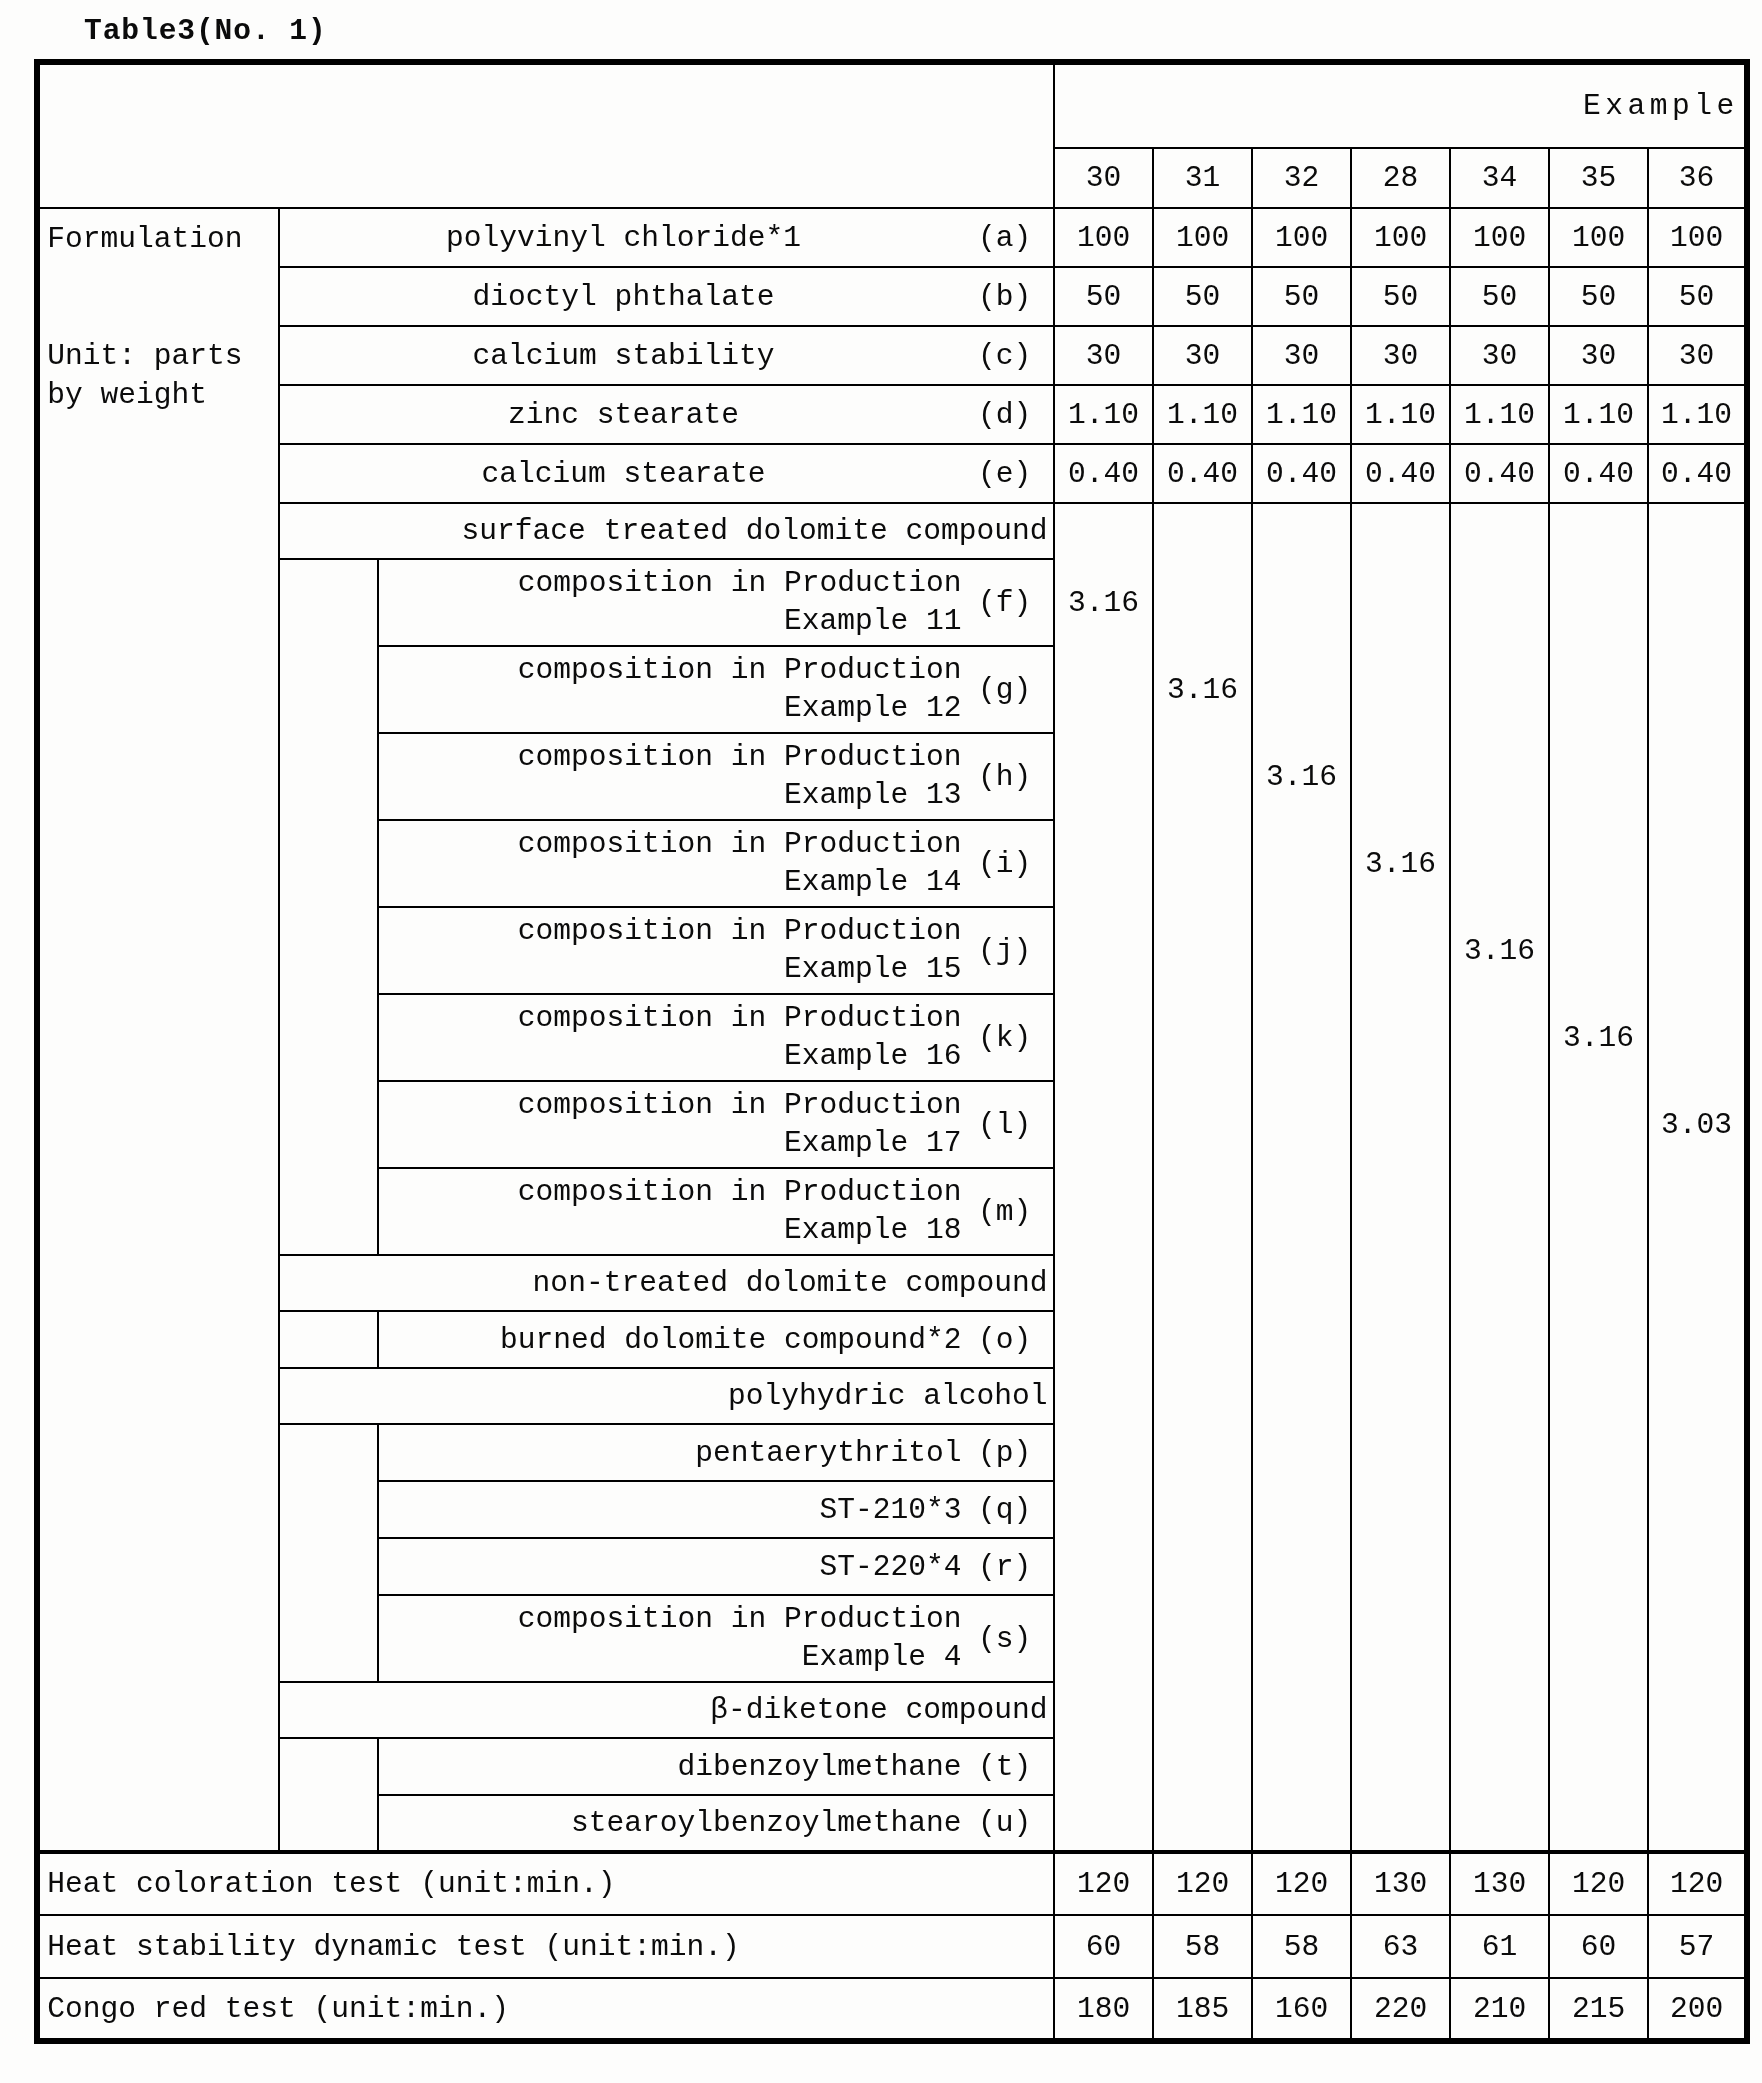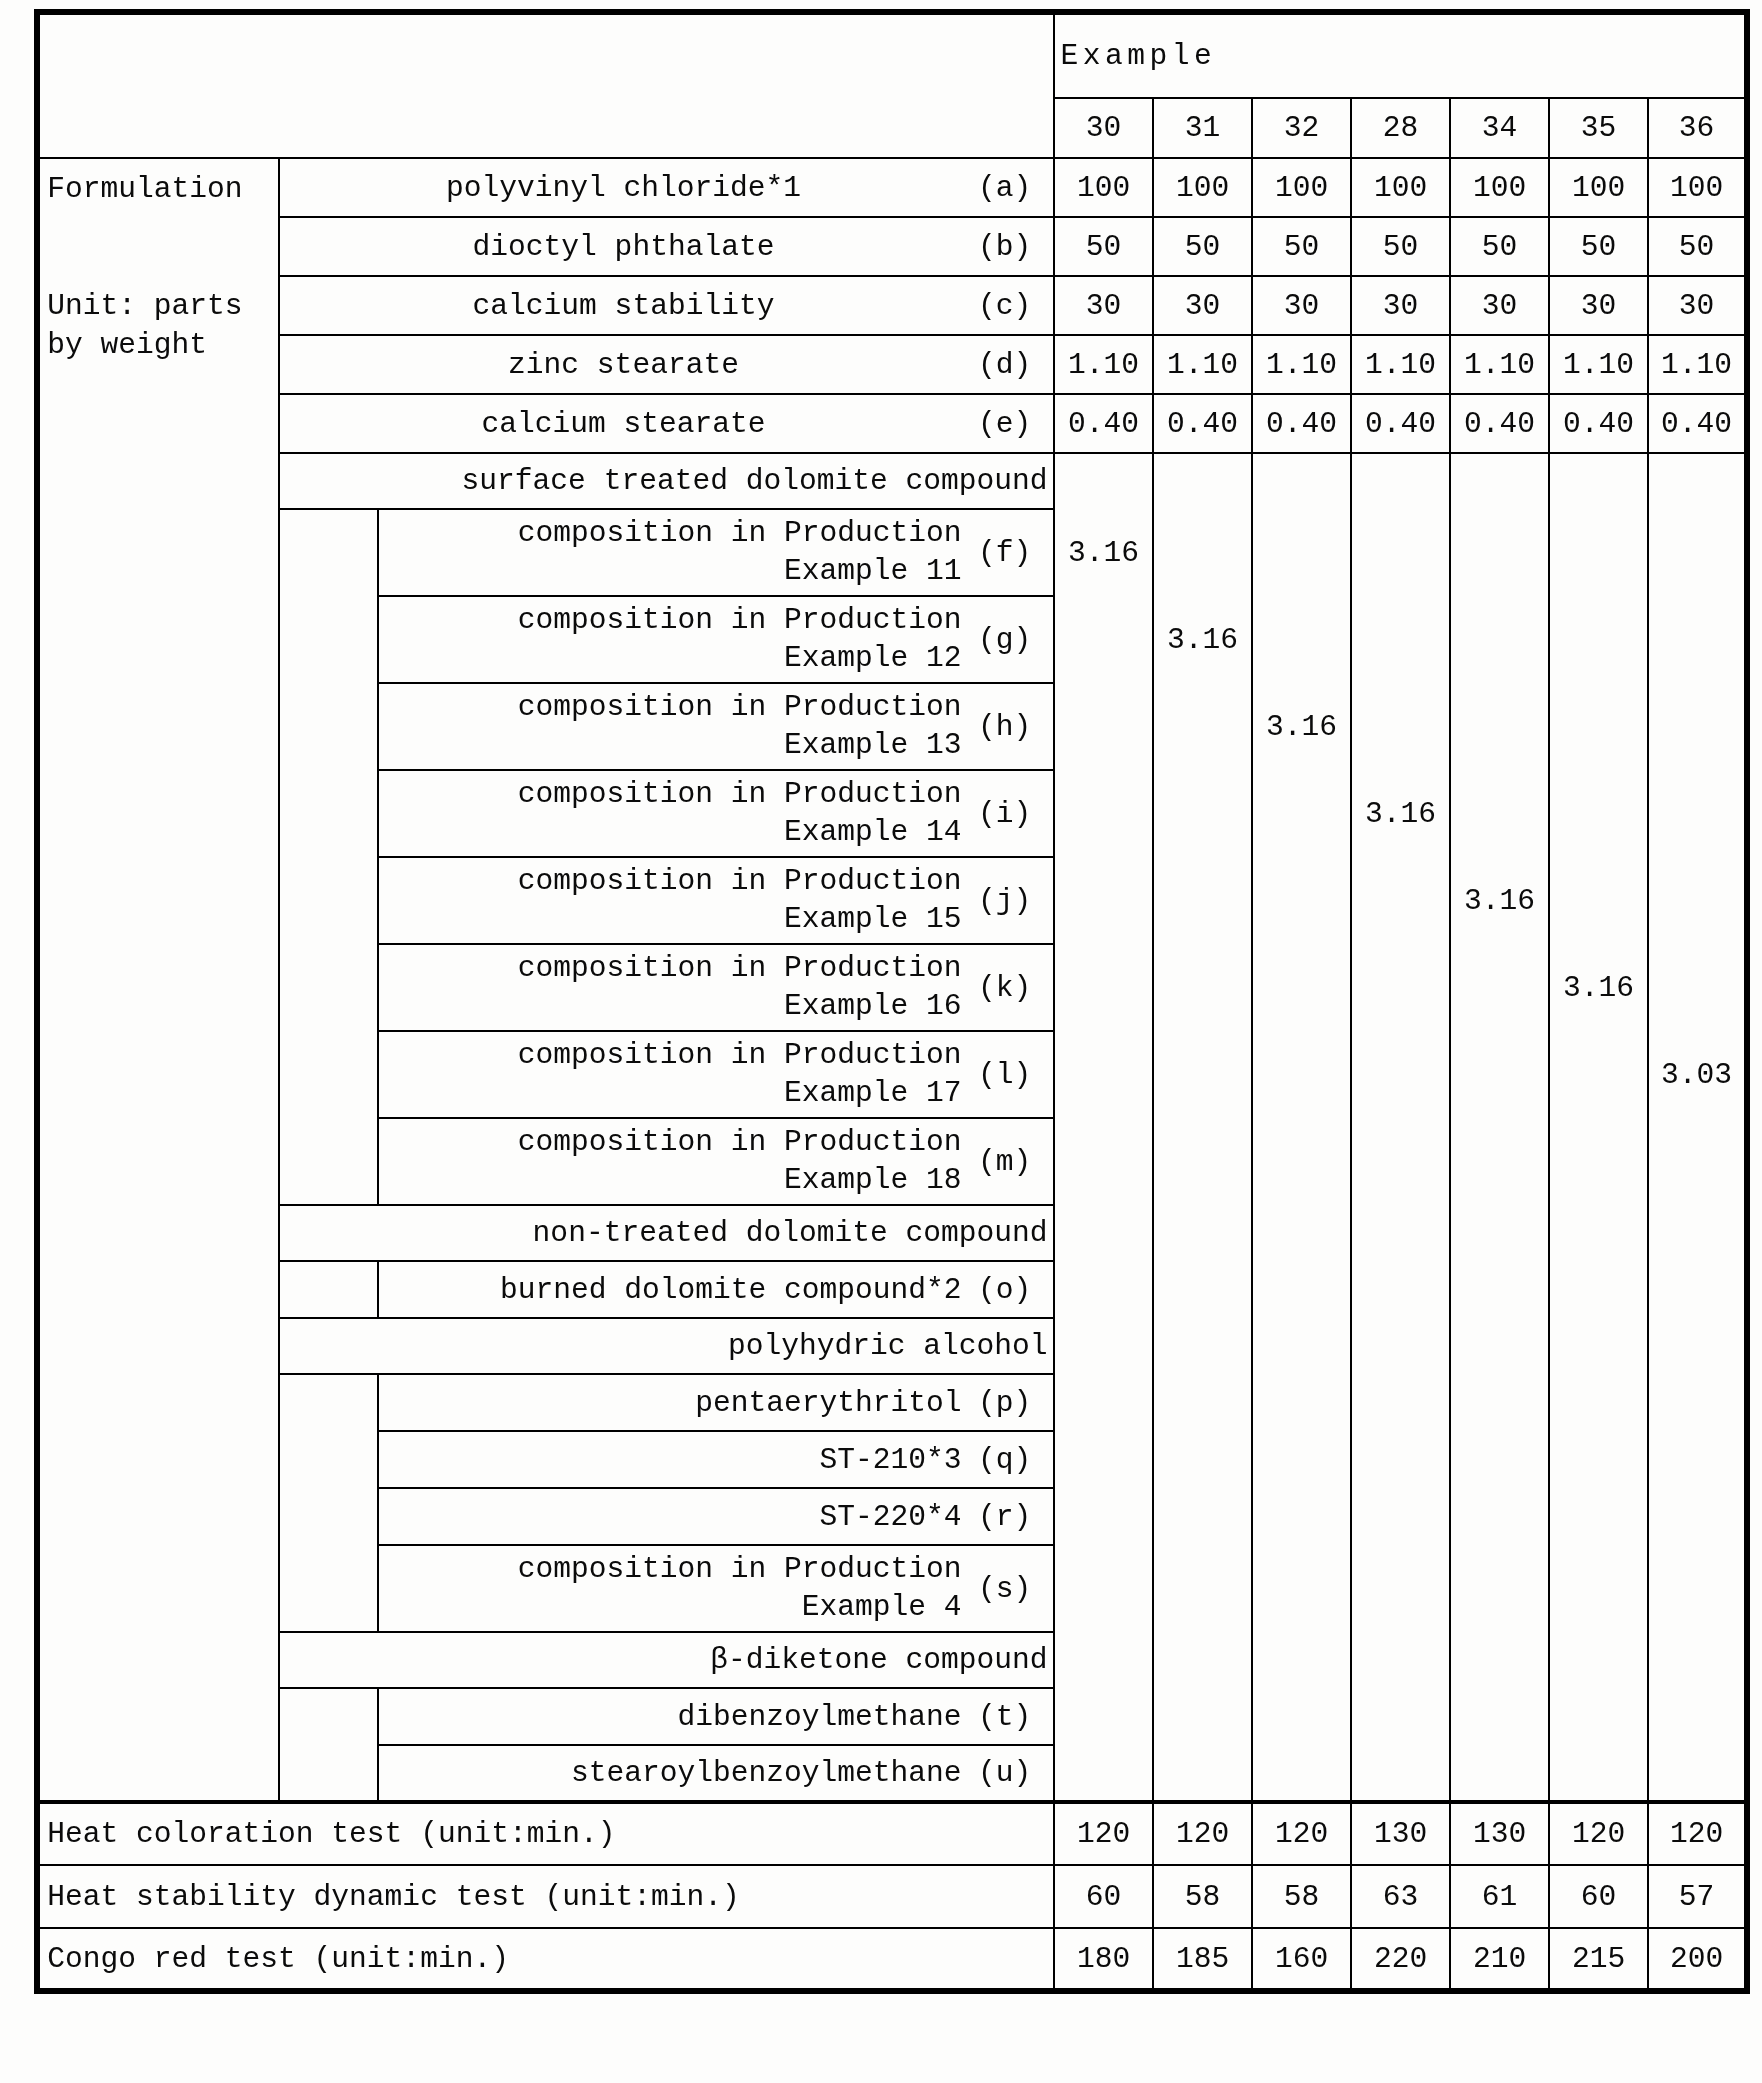--- a/index.html
+++ b/index.html
@@ -11,21 +11,21 @@
     font-size: 29.6px;
   }
   .page { padding: 9px 0 18px 34px; }
   .title { font-weight: bold; font-size: 29.6px; margin: 5.4px 0 10.7px 50px; letter-spacing: 0.9px; }
 
   table.main { border-collapse: collapse; table-layout: fixed; width: 1712px; border: 6.3px solid #000; }
   col.cA { width: 242px; } col.cB { width: 99px; } col.cC { width: 676px; } col.cD { width: 99px; }
 
   td { border: 2.7px solid #000; padding: 0 5.4px; vertical-align: middle; overflow: hidden; }
 
-  .exh { text-align: left; letter-spacing: 4.5px; }
+  .exh { text-align: right; letter-spacing: 4.5px; }
   .num, .val { text-align: center; padding: 0 1.8px; }
   .open { border-top: none; border-bottom: none; }
 
   .leftcell { vertical-align: top; padding: 10.7px 3.6px 0 7.2px; line-height: 1.3; }
   .lh1 { margin-bottom: 79px; }
 
   .fx { display: flex; align-items: center; justify-content: space-between; }
   .nm.ctr { flex: 1; text-align: center; }
   .sub .nm, .sub .nm2 { flex: 1; text-align: right; }
   .nm2 { display: flex; flex-direction: column; line-height: 1.28; }
@@ -42,20 +42,21 @@
   .rh-g  { height: 56px; }
   .rh-s1 { height: 57px; }
   .rh-s2 { height: 87px; }
   .rh-r  { height: 63px; }
   .thick-top td { border-top-width: 4.5px; }
 </style>
 </head>
 <body>
 
 <div class="page">
+  <div class="title">Table3(No. 1)</div>
 
   <table class="main">
     <colgroup>
       <col class="cA">
         <col class="cB">
         <col class="cC">
       <col class="cD">
         <col class="cD">
         <col class="cD">
         <col class="cD">

